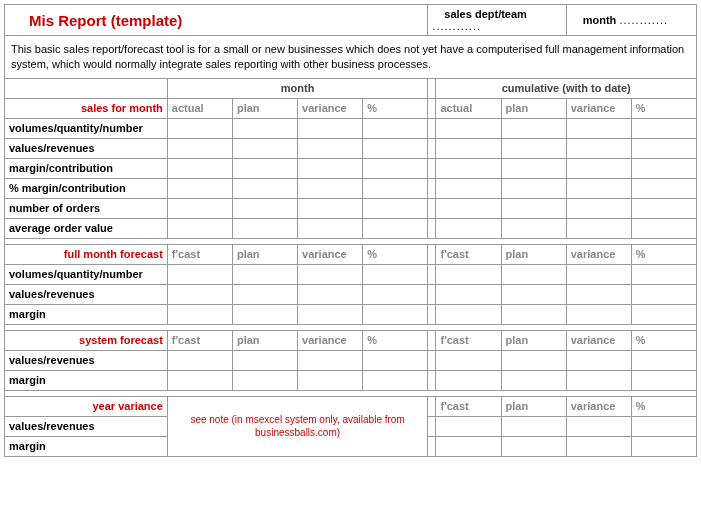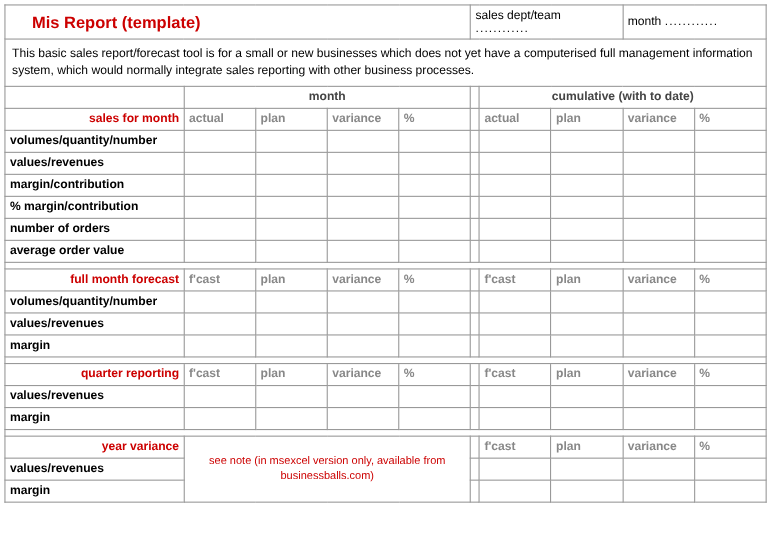--- a/index.html
+++ b/index.html
@@ -22,23 +22,24 @@
     vertical-align: middle;
     height: 20px;
   }
   .title {
     color: #c00;
     font-weight: bold;
     font-size: 15px;
     padding: 5px 24px;
   }
   .hdr-label {
-    font-weight: normal;
+    font-weight: bold;
     font-size: 11px;
     white-space: nowrap;
+    margin-left: 12px;
   }
   .desc {
     font-size: 11px;
     line-height: 1.35;
     padding: 6px 6px;
   }
   .section-red {
     color: #c00;
     font-weight: bold;
     text-align: right;
@@ -257,21 +258,21 @@
         <td></td>
         <td></td>
         <td></td>
       </tr>
 
   <tr class="spacer-row">
         <td colspan="10"></td>
       </tr>
 
   <tr>
-    <td class="section-red">quarter reporting</td>
+    <td class="section-red">system forecast</td>
     <td class="col-hdr">f'cast</td>
     <td class="col-hdr">plan</td>
     <td class="col-hdr">variance</td>
     <td class="col-hdr">%</td>
     <td></td>
     <td class="col-hdr">f'cast</td>
     <td class="col-hdr">plan</td>
     <td class="col-hdr">variance</td>
     <td class="col-hdr">%</td>
   </tr>
@@ -299,21 +300,21 @@
         <td></td>
         <td></td>
       </tr>
 
   <tr class="spacer-row">
         <td colspan="10"></td>
       </tr>
 
   <tr>
     <td class="section-red">year variance</td>
-    <td class="note" colspan="4" rowspan="3">see note (in msexcel version only, available from businessballs.com)</td>
+    <td class="note" colspan="4" rowspan="3">see note (in msexcel system only, available from businessballs.com)</td>
     <td></td>
     <td class="col-hdr">f'cast</td>
     <td class="col-hdr">plan</td>
     <td class="col-hdr">variance</td>
     <td class="col-hdr">%</td>
   </tr>
   <tr>
         <td class="row-label">values/revenues</td>
         <td></td>
         <td></td>

